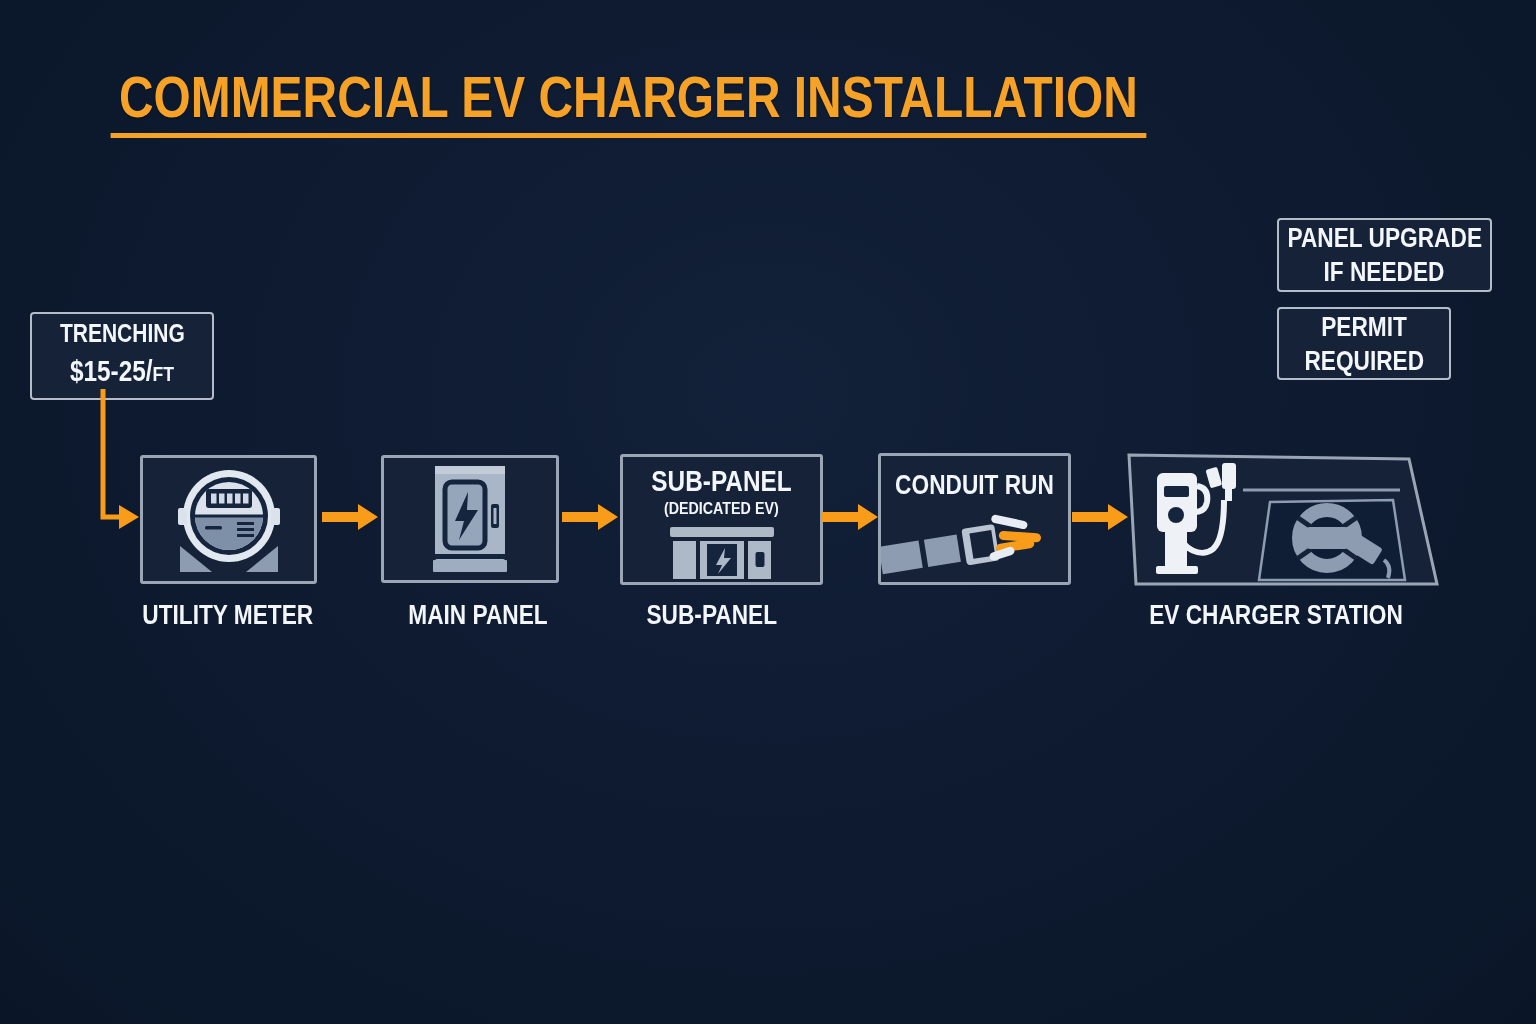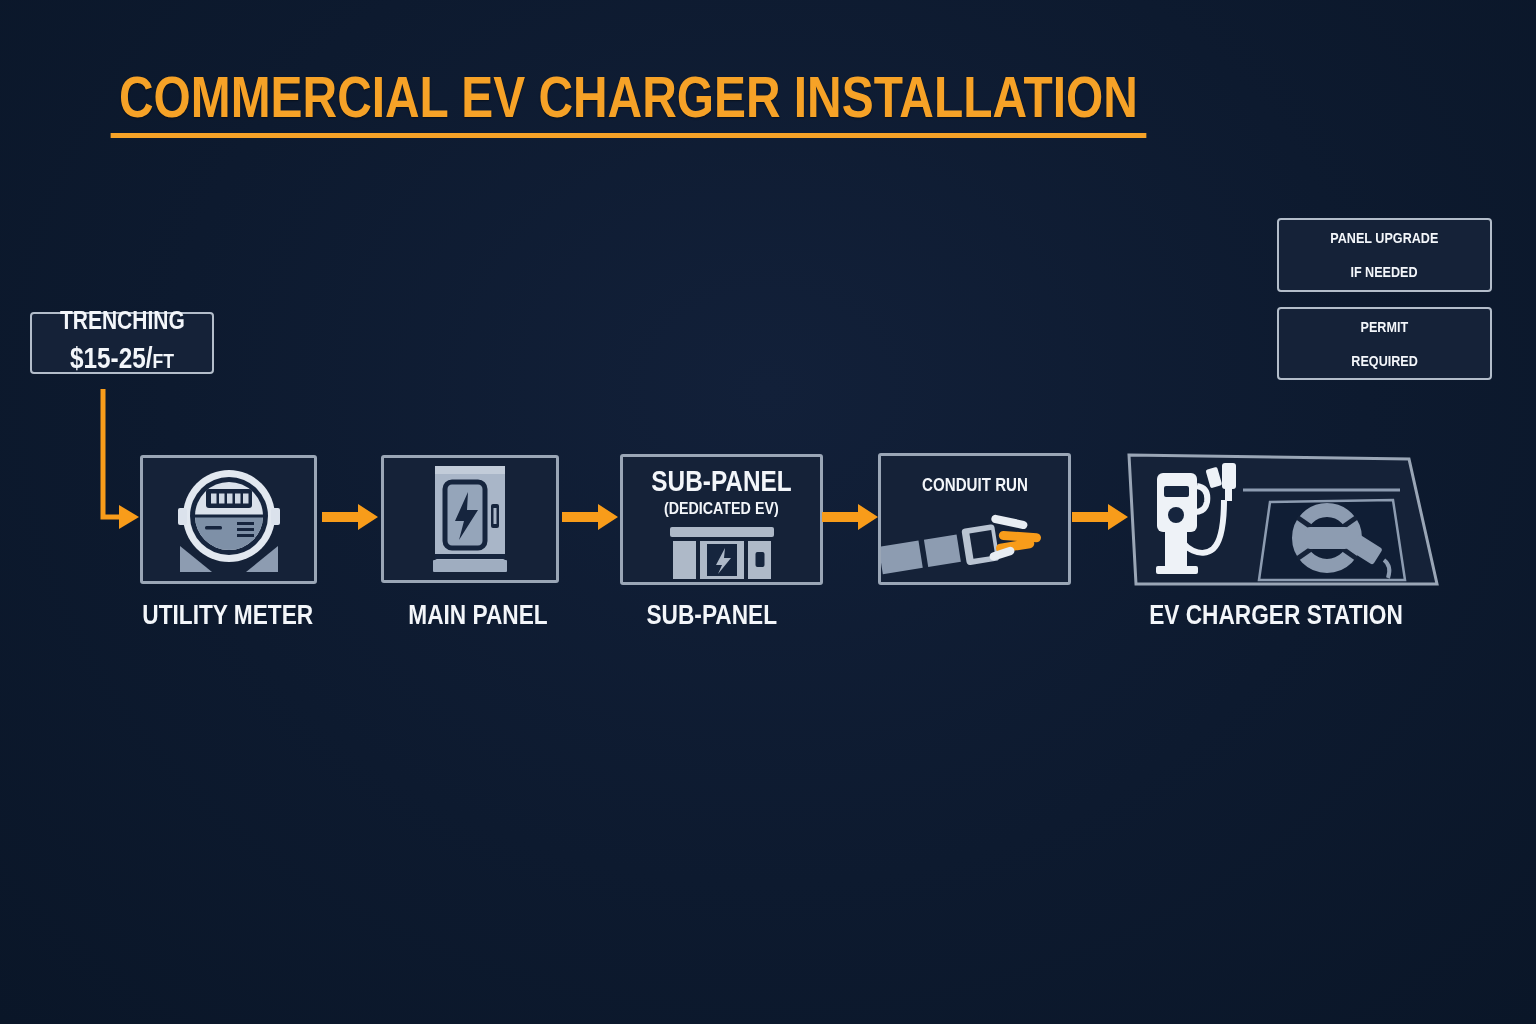--- a/index.html
+++ b/index.html
@@ -19,21 +19,21 @@
   .title-text{
     font-size:57px;font-weight:bold;line-height:.95;color:var(--accent-orange);
     padding:0 10px 9px 10px;border-bottom:5px solid var(--accent-orange);
     text-shadow:0 1px 2px rgba(0,0,0,.45);
   }
   .callout{
     background:var(--box-fill);border:2px solid var(--callout-border);border-radius:4px;
     box-sizing:border-box;display:flex;flex-direction:column;align-items:center;justify-content:center;
     color:var(--text-white);font-weight:bold;text-align:center;
   }
-  .callout .line{font-size:15px;line-height:34px;text-decoration:underline;}
+  .callout .line{font-size:27px;line-height:34px;text-decoration:underline;}
   .trench-label{font-size:25px;line-height:33px;}
   .trench-price{font-size:29px;line-height:42px;}
   .trench-price .unit{font-size:21px;}
   .flowbox{
     background:var(--box-fill);border:3px solid var(--box-border);border-radius:3px;
     box-sizing:border-box;display:flex;flex-direction:column;align-items:center;justify-content:center;
   }
   .node-label{
     width:300px;height:34px;color:var(--text-white);font-weight:bold;font-size:27px;
     display:flex;align-items:flex-start;justify-content:center;
@@ -42,31 +42,31 @@
   .inbox-sub{color:var(--text-white);font-weight:bold;font-size:17px;line-height:24px;}
   svg{display:block;}
 </style>
 </head>
 <body>
 
 <div class="abs title-wrap">
   <span class="cx title-text">COMMERCIAL EV CHARGER INSTALLATION</span>
 </div>
 
-<div class="abs callout" style="left:30px;top:312px;width:184px;height:62px;">
+<div class="abs callout" style="left:30px;top:312px;width:184px;height:88px;">
   <span class="trench-label"><span class="cx">TRENCHING</span></span>
   <span class="trench-price"><span class="cx"><span>$15-25/</span><span class="unit">FT</span></span></span>
 </div>
 
 <div class="abs callout" style="left:1277px;top:218px;width:215px;height:74px;">
   <span class="line"><span class="cx">PANEL UPGRADE</span></span>
   <span class="line"><span class="cx">IF NEEDED</span></span>
 </div>
 
-<div class="abs callout" style="left:1277px;top:307px;width:215px;height:73px;">
+<div class="abs callout" style="left:1277px;top:307px;width:174px;height:73px;">
   <span class="line"><span class="cx">PERMIT</span></span>
   <span class="line"><span class="cx">REQUIRED</span></span>
 </div>
 
 <div class="abs flowbox" style="left:140px;top:455px;width:177px;height:129px;">
   <svg width="150" height="120" viewBox="0 0 150 120">
     <polygon points="26,86 58,112 26,112" fill="#8d9cb1"></polygon>
     <polygon points="124,86 92,112 124,112" fill="#8d9cb1"></polygon>
     <circle cx="75" cy="56" r="46" fill="#e2e8f0"></circle>
     <circle cx="75" cy="56" r="39" fill="#16253e"></circle>
@@ -109,21 +109,21 @@
     <rect x="3" y="14" width="23" height="38" fill="#aeb9c8"></rect>
     <rect x="30" y="14" width="44" height="38" fill="#aeb9c8"></rect>
     <rect x="37" y="17" width="30" height="32" fill="#16253e"></rect>
     <path d="M55 21 L46 38 L52 38 L48 47 L61 31 L54 31 Z" fill="#aeb9c8"></path>
     <rect x="78" y="14" width="23" height="38" fill="#aeb9c8"></rect>
     <rect x="85.5" y="25" width="9" height="15" rx="2" fill="#16253e"></rect>
   </svg>
 </div>
 
 <div class="abs flowbox" style="left:878px;top:453px;width:193px;height:132px;justify-content:flex-start;padding-top:13px;overflow:hidden;">
-  <span class="inbox-title" style="font-size:18px;"><span class="cx">CONDUIT RUN</span></span>
+  <span class="inbox-title" style="font-size:27px;"><span class="cx">CONDUIT RUN</span></span>
   <svg width="187" height="86" viewBox="0 0 187 86" style="margin-top:2px;">
     <g transform="rotate(-9 90 46)">
       <rect x="-10" y="32" width="44" height="30" fill="#8d9cb1"></rect>
       <rect x="40" y="32" width="36" height="30" fill="#8d9cb1"></rect>
       <rect x="82" y="27" width="36" height="40" rx="4" fill="#b9c4d2"></rect>
       <rect x="90" y="33" width="24" height="28" fill="#152238"></rect>
     </g>
     <rect x="112" y="12" width="40" height="9" rx="4.5" fill="#e8edf3" transform="rotate(12 112 16)"></rect>
     <rect x="120" y="30" width="46" height="10" rx="5" fill="#f89c1a" transform="rotate(4 120 35)"></rect>
     <rect x="117" y="45" width="42" height="10" rx="5" fill="#f89c1a" transform="rotate(-9 117 50)"></rect>

